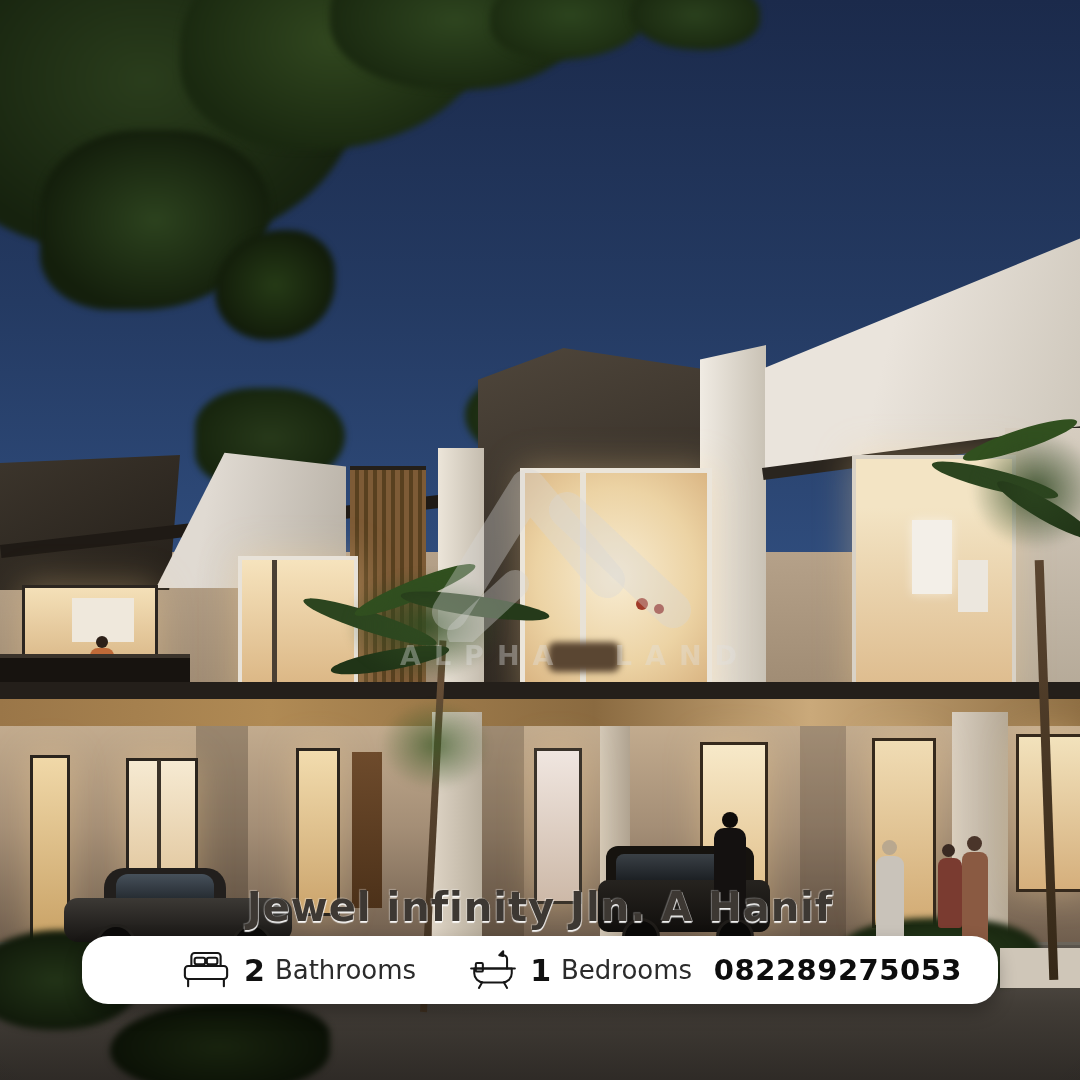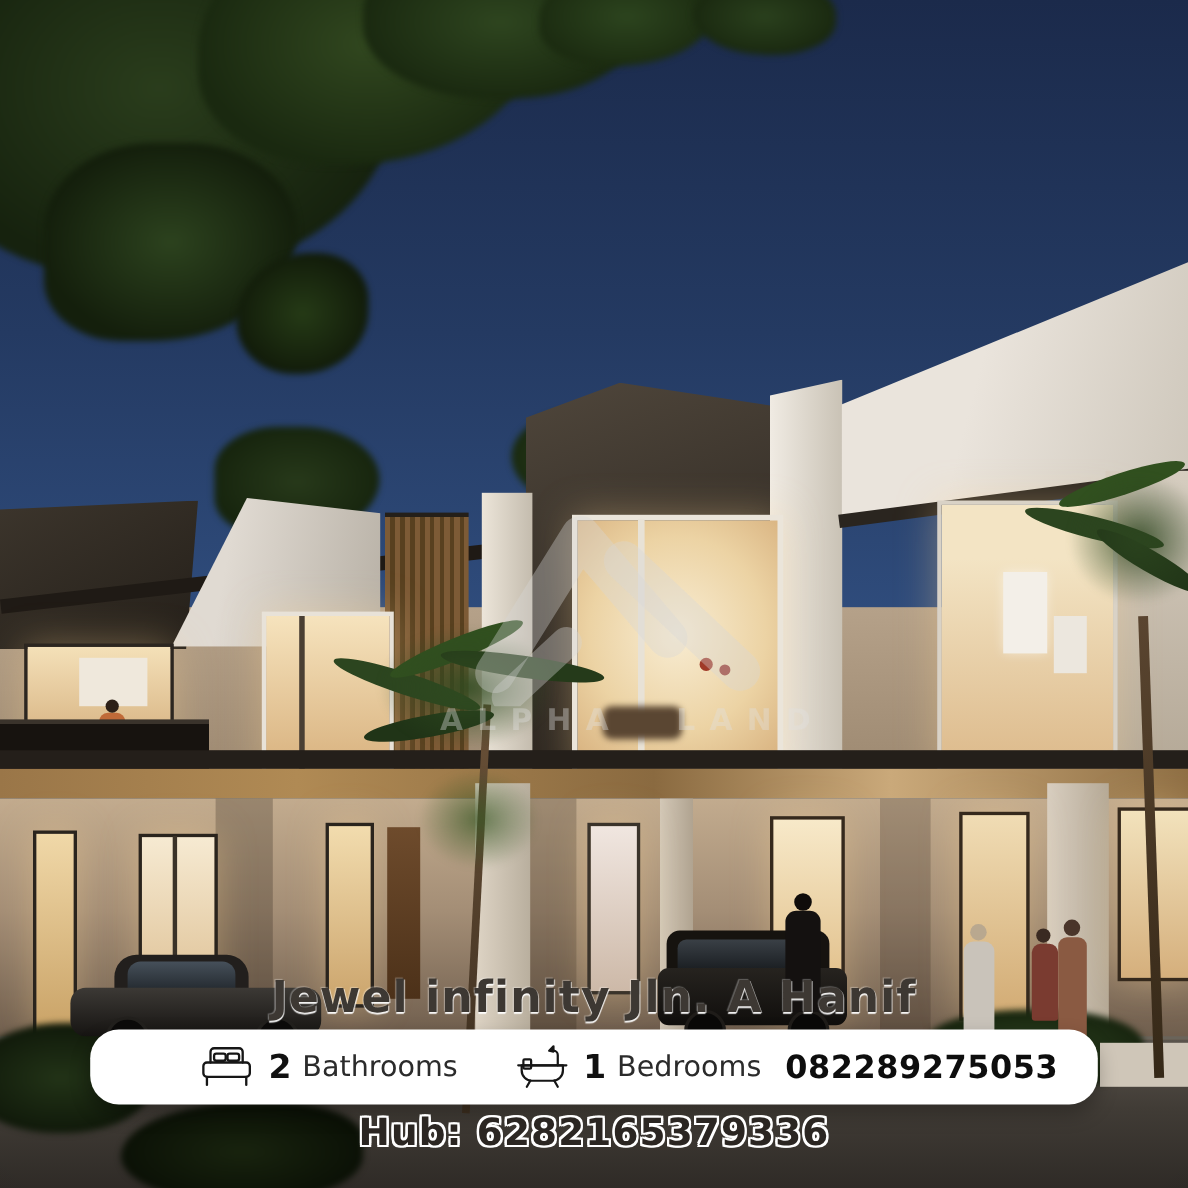--- a/index.html
+++ b/index.html
@@ -205,15 +205,14 @@
           <rect x="10" y="17" width="9" height="11" rx="1.5"></rect>
         </g>
       </svg>
       <span class="count">1</span>
       <span class="lbl">Bedrooms</span>
     </div>
 
     <span class="phone">082289275053</span>
   </div>
 
-  <div class="abs hub">Hub: 6282165379336</div>
 
 </div>
 
 </body></html>

